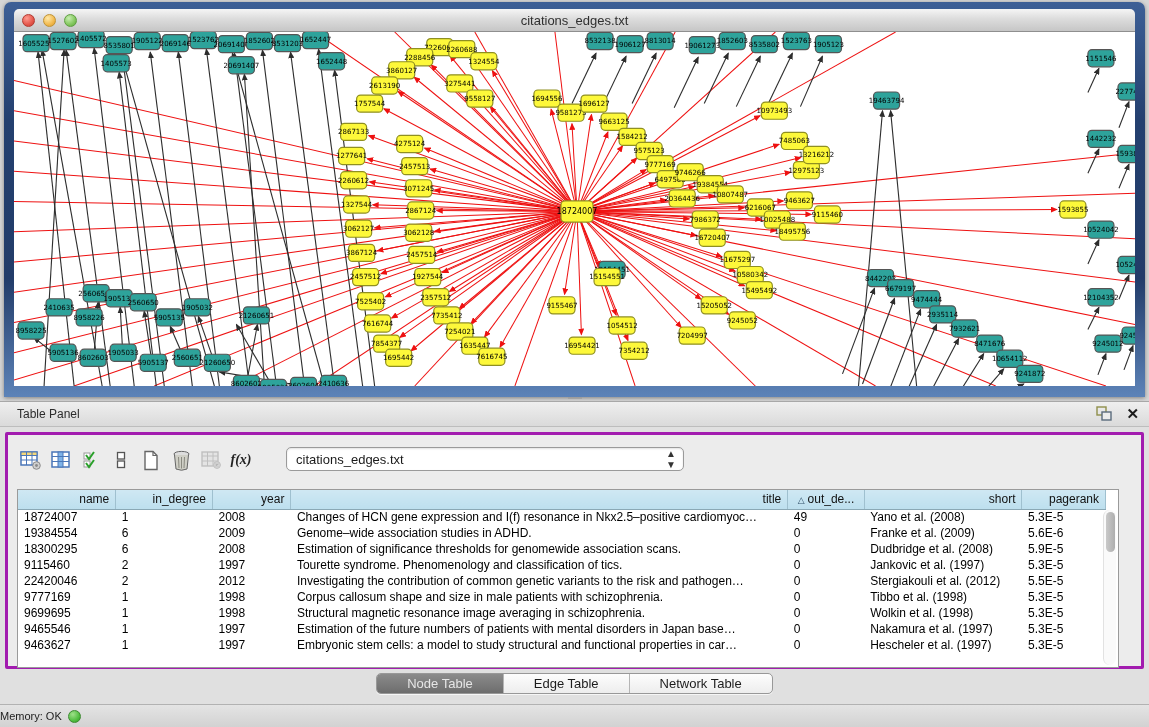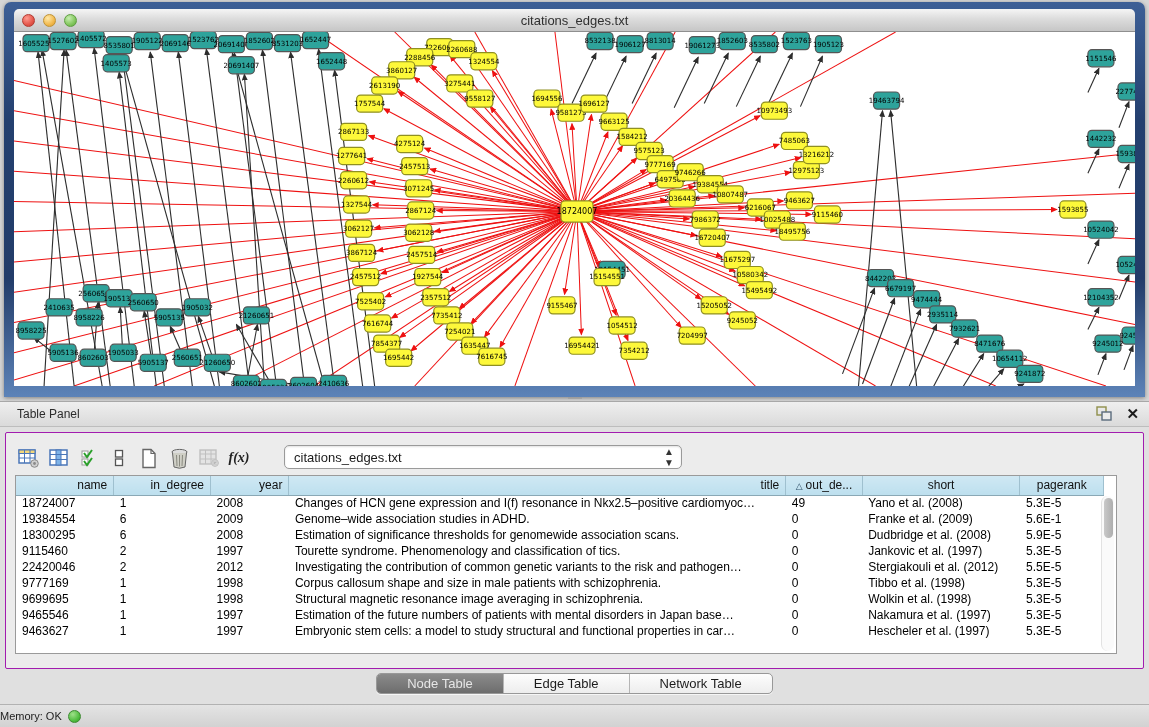--- a/index.html
+++ b/index.html
@@ -31,38 +31,38 @@
   .table-panel { position:absolute; left:0; top:401px; width:1149px; height:303px;
     background:#e0e0e0; border-top:1px solid #a8a8a8; }
   .panel-header { position:relative; height:25px;
     background:linear-gradient(180deg,#efefef,#dadada); border-bottom:1px solid #bdbdbd;
     display:flex; align-items:center; }
   .panel-title { font-size:12px; color:#2c2c2c; padding-left:17px; }
   .panel-header-icons { position:absolute; right:10px; top:4px; display:flex; gap:13px; align-items:center; }
   .close-x { font-size:15px; font-weight:bold; color:#1a1a1a; line-height:15px; cursor:default; }
 
   .panel-body { position:absolute; left:5px; right:5px; top:30px; height:237px;
-    background:#ececec; border:1px solid #a21caf; border-radius:2px; }
+    background:#ececec; border:3px solid #a21caf; border-radius:2px; }
 
   .toolbar { position:absolute; left:8px; top:10px; height:30px; display:flex; align-items:center; }
   .tbtn { width:30px; height:28px; display:flex; align-items:center; justify-content:center; }
   .fx { font-size:14px; font-style:italic; font-weight:bold; color:#222; font-family:"Liberation Serif",serif; }
   .combo { position:absolute; left:278px; top:12px; width:398px; height:24px; background:#fff;
     border:1px solid #9a9a9a; border-radius:5px; display:flex; align-items:center;
     box-shadow:inset 0 1px 2px rgba(0,0,0,.12); }
   .combo-value { font-size:13px; color:#1a1a1a; padding-left:9px; flex:1; }
   .combo-arrows { font-size:10px; color:#333; padding-right:8px; letter-spacing:-1px; }
 
-  .table-wrap { position:absolute; left:9px; top:42px; width:1102px; height:179px;
+  .table-wrap { position:absolute; left:9px; top:54px; width:1102px; height:179px;
     background:#ffffff; border:1px solid #9a9a9a; overflow:hidden; }
   table.data { border-collapse:collapse; table-layout:fixed; width:1088px; font-size:12px; }
   table.data th { height:19px; background:linear-gradient(180deg,#cfe8f3,#bddfee);
     border-right:1px solid #9fc0cf; border-bottom:1px solid #8aa8b5;
     font-weight:normal; color:#111; padding:0 6px; white-space:nowrap; overflow:hidden; }
-  th.al-r { text-align:right; } th.al-c { text-align:center; } th.al-l { text-align:center; }
+  th.al-r { text-align:right; } th.al-c { text-align:right; } th.al-l { text-align:center; }
   .sort-tri { font-size:9px; color:#33536b; margin-right:3px; }
   table.data td { height:16px; padding:0 6px; color:#000; white-space:nowrap; overflow:hidden;
     text-overflow:ellipsis; }
   .vscroll { position:absolute; right:2px; top:20px; width:13px; bottom:2px;
     background:#fafafa; border-left:1px solid #e2e2e2; border-radius:7px; }
   .vthumb { position:absolute; left:2px; top:2px; width:9px; height:40px;
     background:linear-gradient(90deg,#c9c9c9,#aeaeae); border-radius:5px; }
 
   
   .seg-tabs { position:absolute; left:0; right:0; top:271px; display:flex; justify-content:center; }
@@ -635,21 +635,21 @@
               <td>Yano et al. (2008)</td>
               <td>5.3E-5</td>
             </tr>
             <tr>
               <td>19384554</td>
               <td>6</td>
               <td>2009</td>
               <td>Genome–wide association studies in ADHD.</td>
               <td>0</td>
               <td>Franke et al. (2009)</td>
-              <td>5.6E-1</td>
+              <td>5.6E-6</td>
             </tr>
             <tr>
               <td>18300295</td>
               <td>6</td>
               <td>2008</td>
               <td>Estimation of significance thresholds for genomewide association scans.</td>
               <td>0</td>
               <td>Dudbridge et al. (2008)</td>
               <td>5.9E-5</td>
             </tr>

